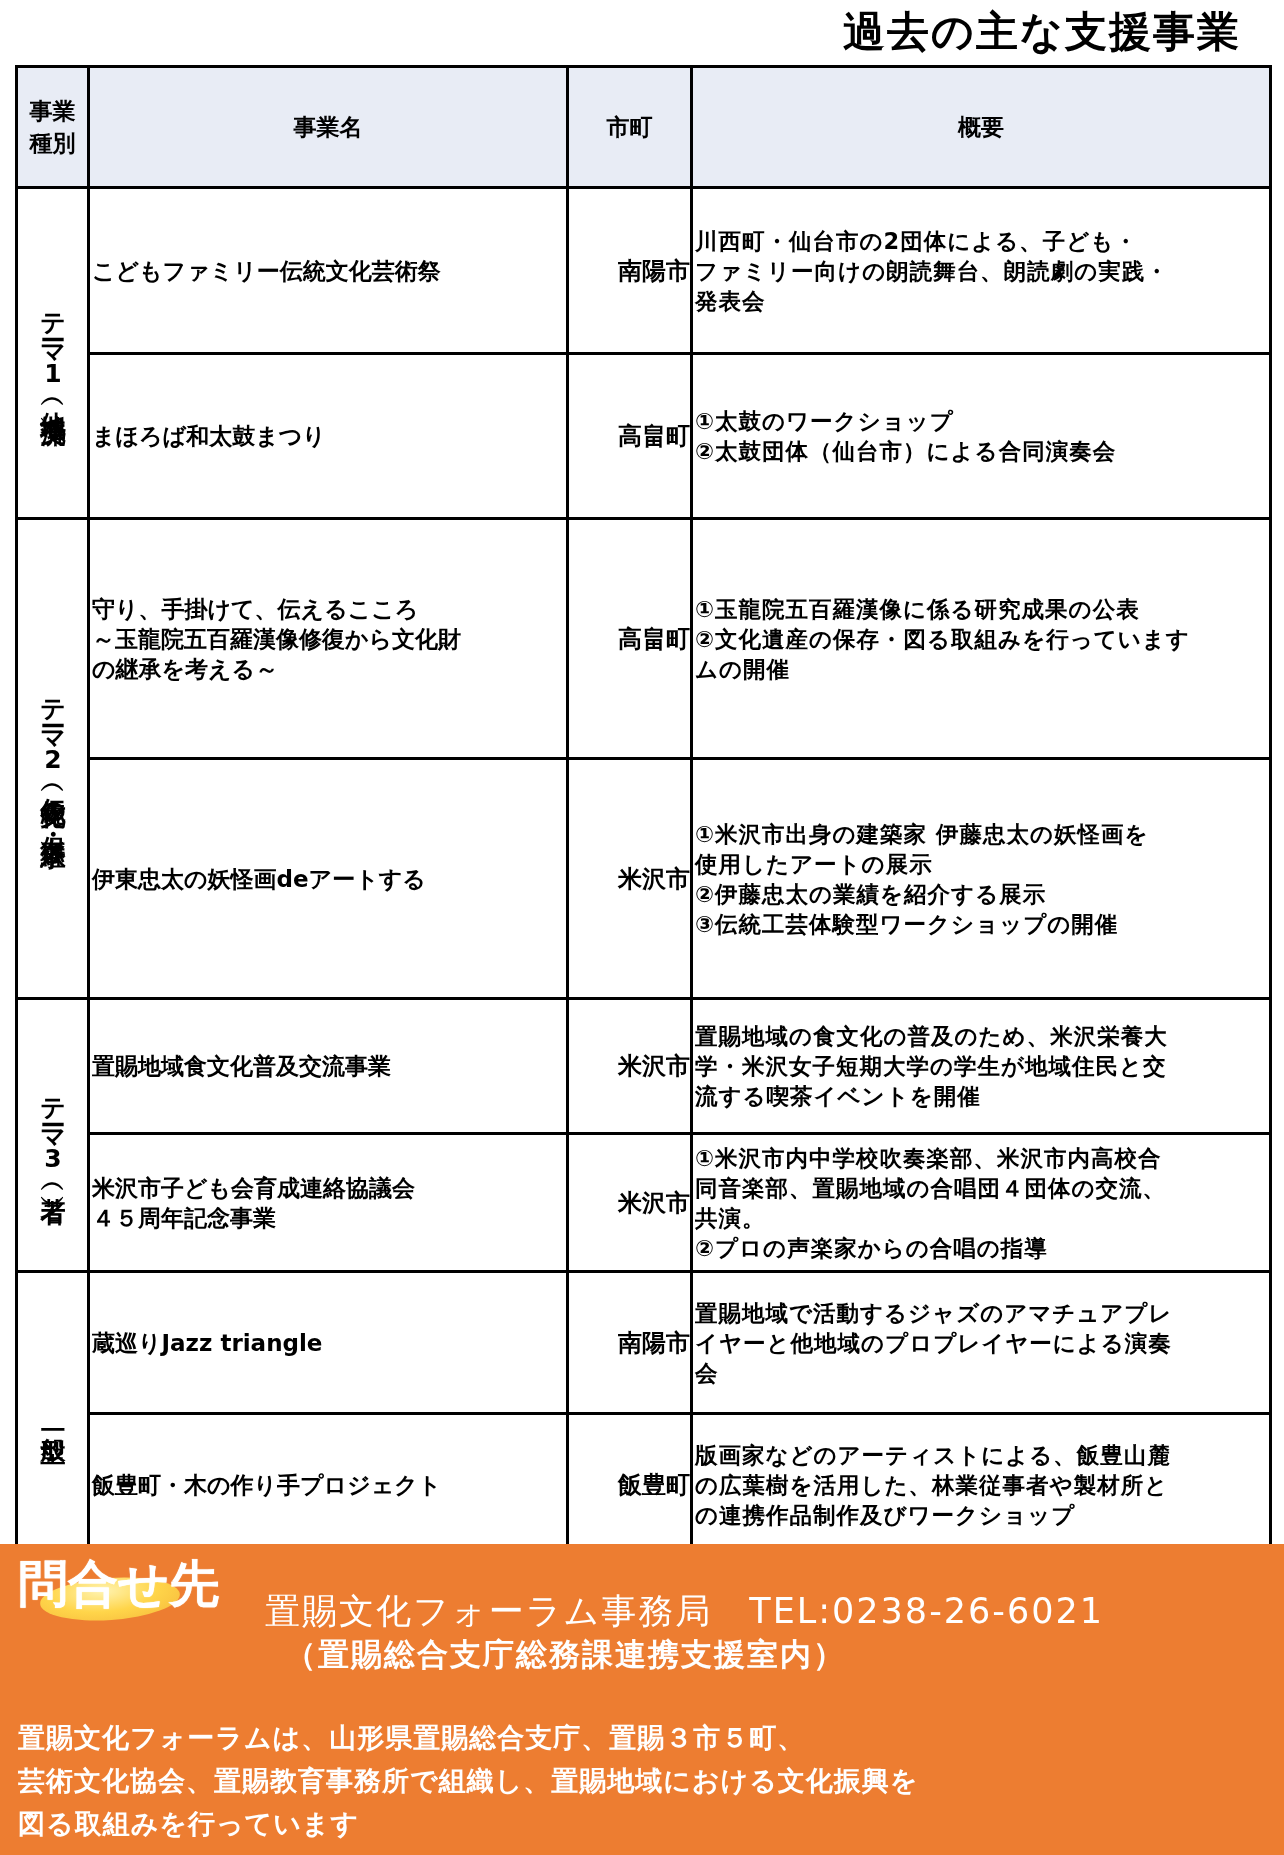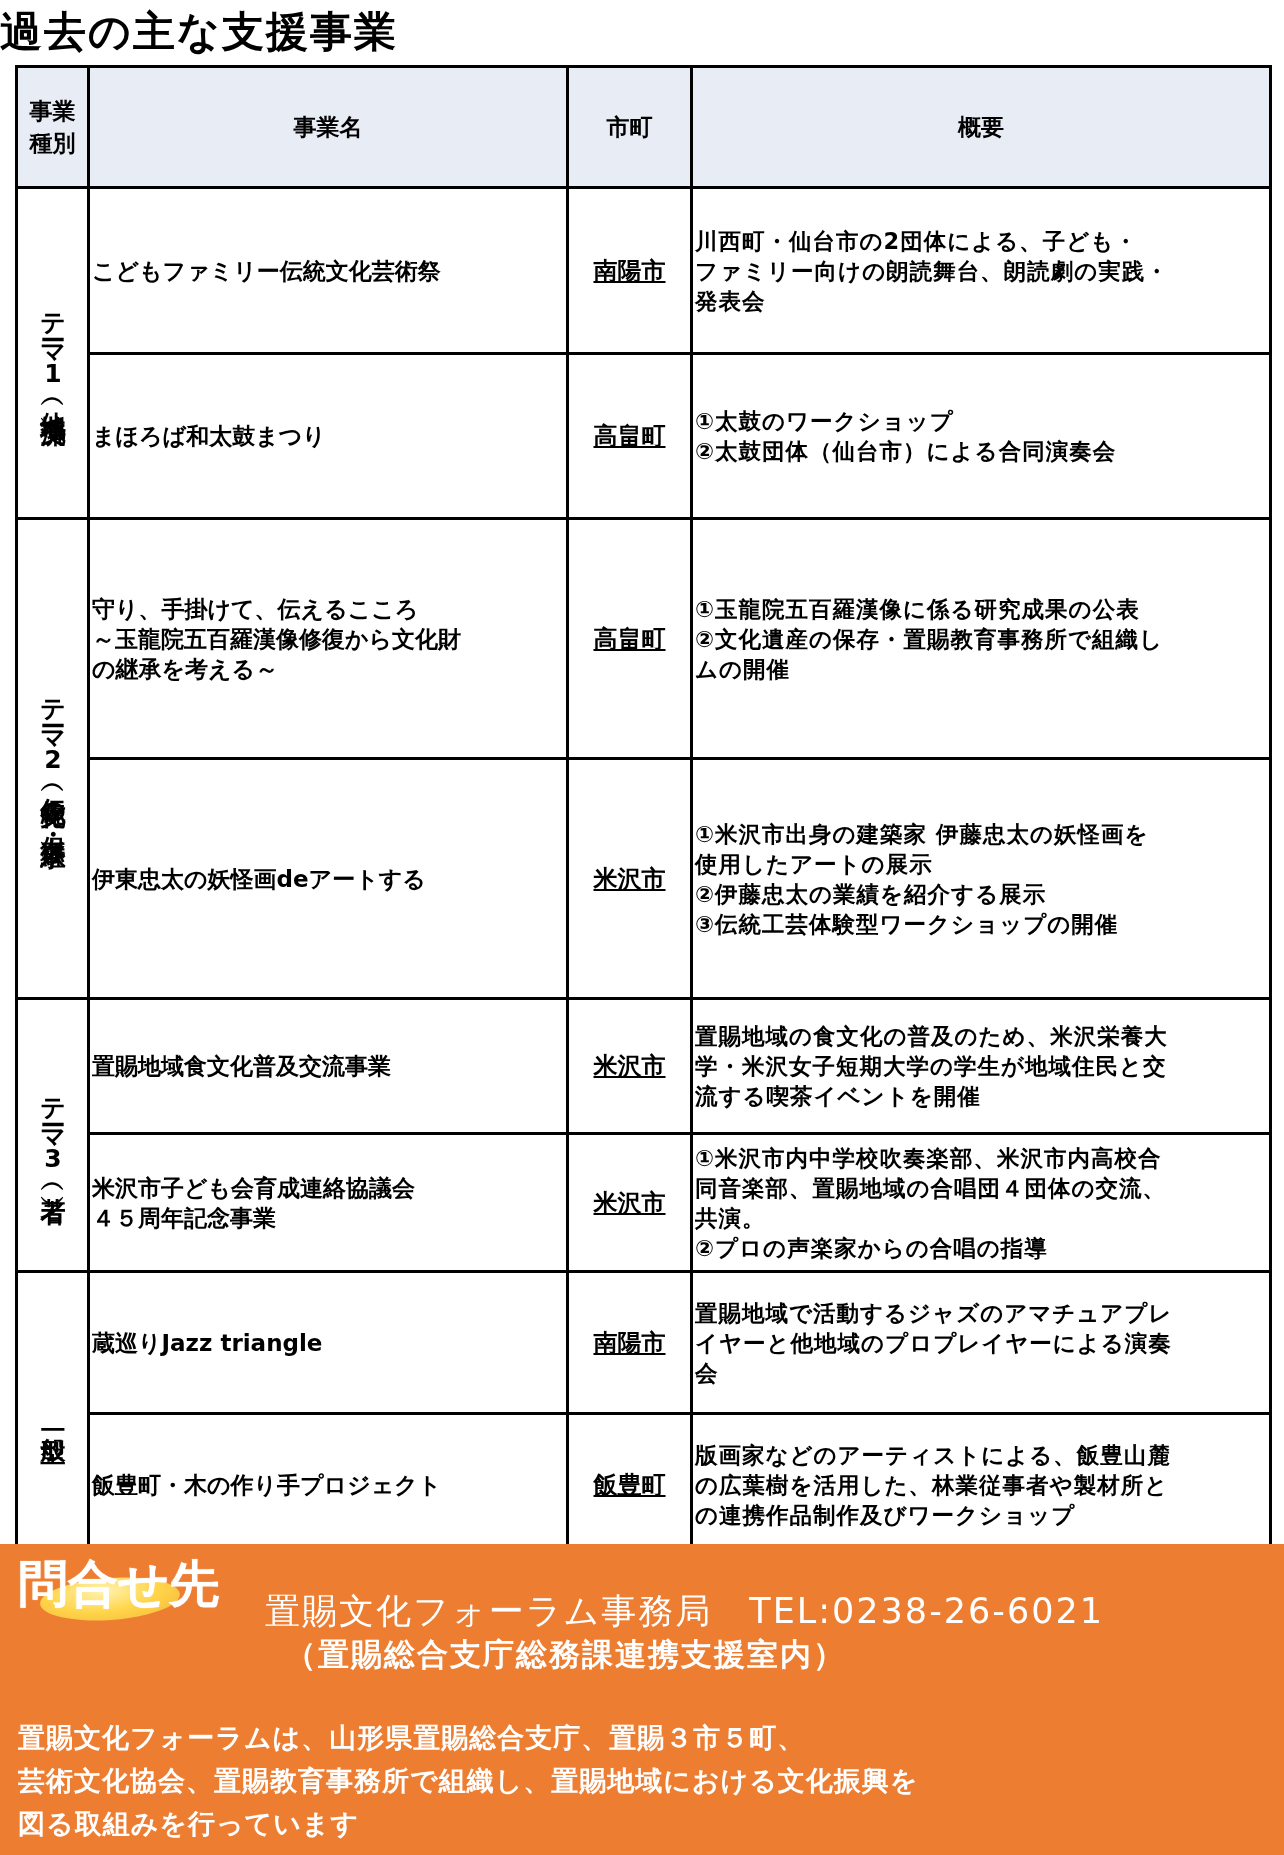--- a/index.html
+++ b/index.html
@@ -1,31 +1,31 @@
 <!DOCTYPE html>
 <html><head>
 <meta charset="utf-8">
 <style>
   html, body { margin: 0; padding: 0; background: #ffffff; }
   body { width: 1284px; height: 1855px; position: relative; overflow: hidden;
          font-family: "DejaVu Sans", "Liberation Sans", sans-serif; color: #000; }
 
-  .page-title { position: absolute; left: 0; top: 6px; width: 1241px; text-align: left;
+  .page-title { position: absolute; left: 0; top: 6px; width: 1241px; text-align: right;
          font-size: 42px; font-weight: bold; letter-spacing: 2px; line-height: 52px; }
 
   table.projects { position: absolute; left: 15px; top: 65px; width: 1254px;
          border-collapse: collapse; table-layout: fixed; }
   table.projects td, table.projects th { border: 3px solid #000; padding: 0; vertical-align: middle; }
   table.projects th { background: #e8ecf5; font-weight: bold; font-size: 23px; text-align: center; }
   .th-type { font-size: 23px; line-height: 32px; }
   .type-cell { text-align: center; font-weight: bold; font-size: 25px; }
   .vtext { writing-mode: vertical-rl; text-orientation: upright; display: inline-block;
            letter-spacing: 2px; line-height: 30px; }
   .name-cell { font-size: 23px; font-weight: bold; padding-left: 2px !important; line-height: 30px; }
-  .city-cell { font-size: 24px; font-weight: bold; text-align: center; text-decoration: underline; }
+  .city-cell { font-size: 24px; font-weight: bold; text-align: right; }
   .desc-cell { font-size: 22.5px; font-weight: bold; padding-left: 2px !important; line-height: 30px;
                letter-spacing: 1px; }
   .line { display: block; white-space: nowrap; }
 
   .contact { position: absolute; left: 0; top: 1544px; width: 1284px; height: 311px; background: #ed7d31; color: #fff; }
   .contact-ellipse { position: absolute; left: 40px; top: 34px; width: 140px; height: 42px; border-radius: 50%;
          background: radial-gradient(ellipse at 45% 30%, #fff3b0 0%, #ffd54a 50%, #f5b73a 100%); transform: rotate(-4deg); }
   .contact-label { position: absolute; left: 18px; top: 8px; font-size: 50px; font-weight: bold; line-height: 64px;
          color: #fff; text-shadow: 0 0 1px #fff; }
   .contact-office { position: absolute; left: 265px; top: 44px; font-size: 35px; font-weight: normal; line-height: 46px;
@@ -89,21 +89,21 @@
       <span class="vtext">テーマ2（伝統文化の保存・継承）</span>
     </td>
     <td class="name-cell">
       <span class="line">守り、手掛けて、伝えるこころ</span>
       <span class="line">～玉龍院五百羅漢像修復から文化財</span>
       <span class="line">の継承を考える～</span>
     </td>
     <td class="city-cell">高畠町</td>
     <td class="desc-cell">
       <span class="line">①玉龍院五百羅漢像に係る研究成果の公表</span>
-      <span class="line">②文化遺産の保存・置賜教育事務所で組織し</span>
+      <span class="line">②文化遺産の保存・図る取組みを行っています</span>
       <span class="line">ムの開催</span>
     </td>
   </tr>
   <tr style="height:240px">
     <td class="name-cell">
       <span class="line">伊東忠太の妖怪画deアートする</span>
     </td>
     <td class="city-cell">米沢市</td>
     <td class="desc-cell">
       <span class="line">①米沢市出身の建築家 伊藤忠太の妖怪画を</span>

